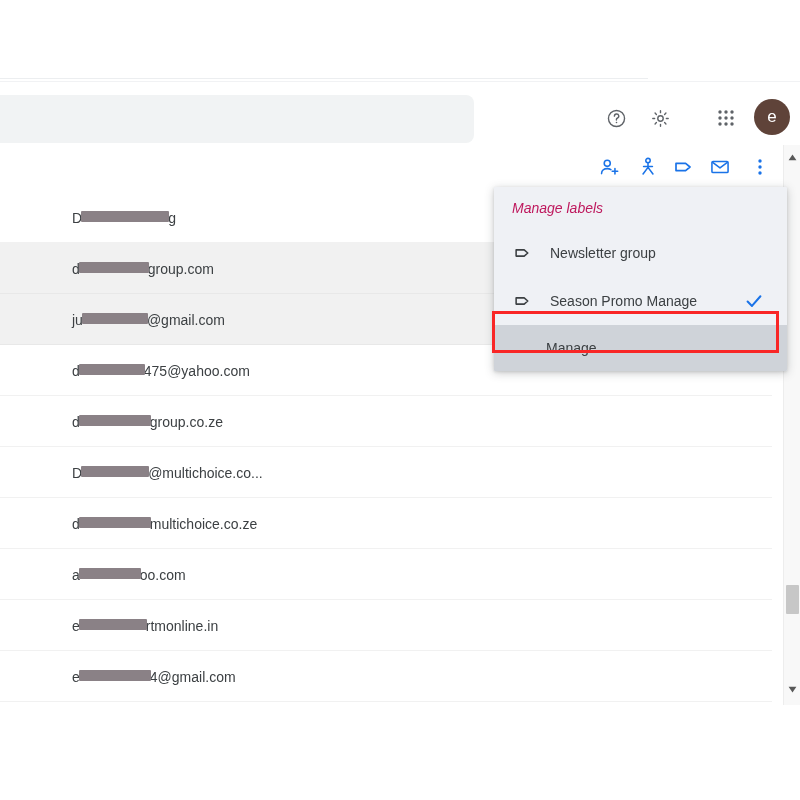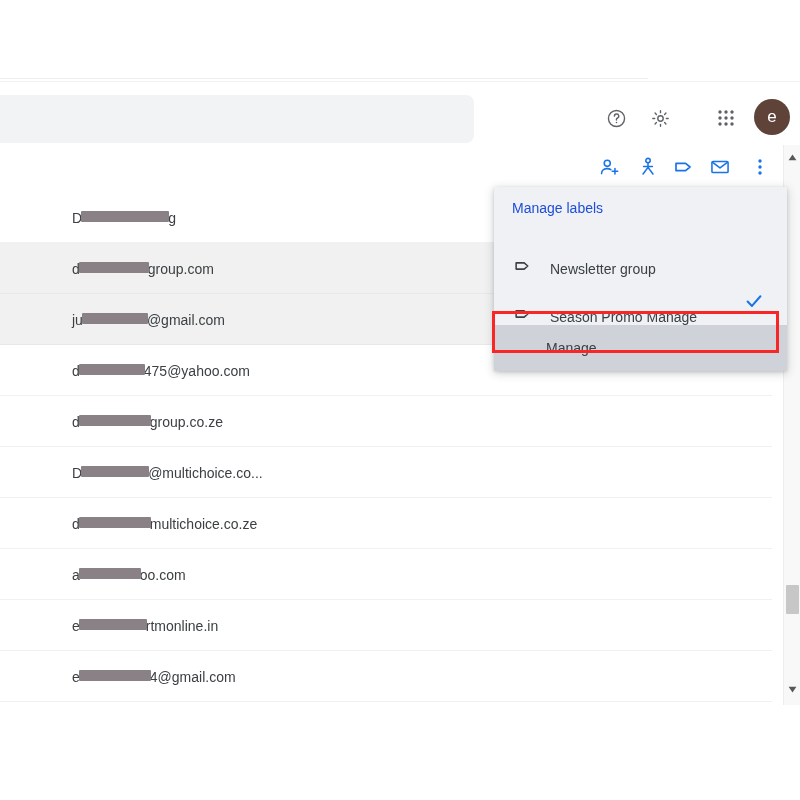--- a/index.html
+++ b/index.html
@@ -211,28 +211,29 @@
     box-shadow: 0 2px 10px rgba(60,64,67,0.28), 0 1px 3px rgba(60,64,67,0.15);
     border-radius: 1px;
     overflow: hidden;
   }
   .menu-title {
     height: 42px;
     display: flex;
     align-items: center;
     padding-left: 18px;
     font-size: 14px;
-    color: #1d4ed8;
+    color: #be185d;
     font-family: "Liberation Sans", sans-serif;
+    font-style: italic;
   }
   .menu-item {
     position: relative;
     height: 48px;
     display: flex;
-    align-items: flex-end;
+    align-items: center;
     padding-left: 18px;
     font-size: 14px;
     color: #3c4043;
   }
   .menu-item .tag-icon {
     width: 26px;
     display: flex;
     align-items: center;
   }
   .menu-item .mlabel {

